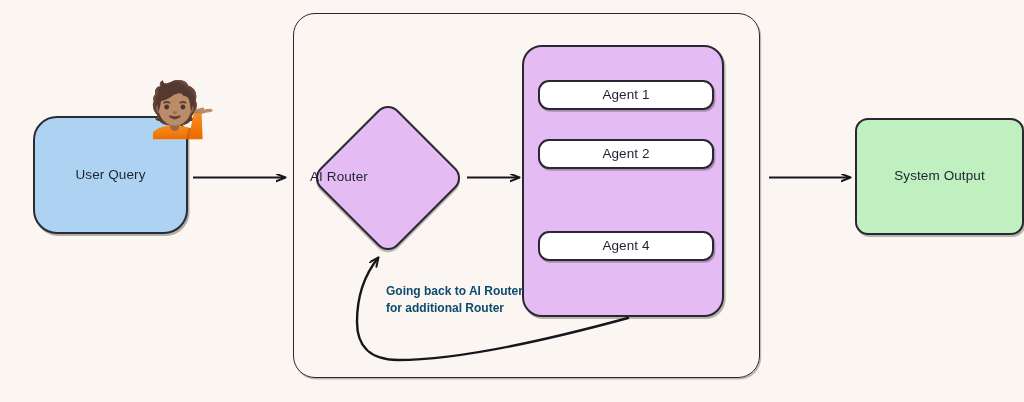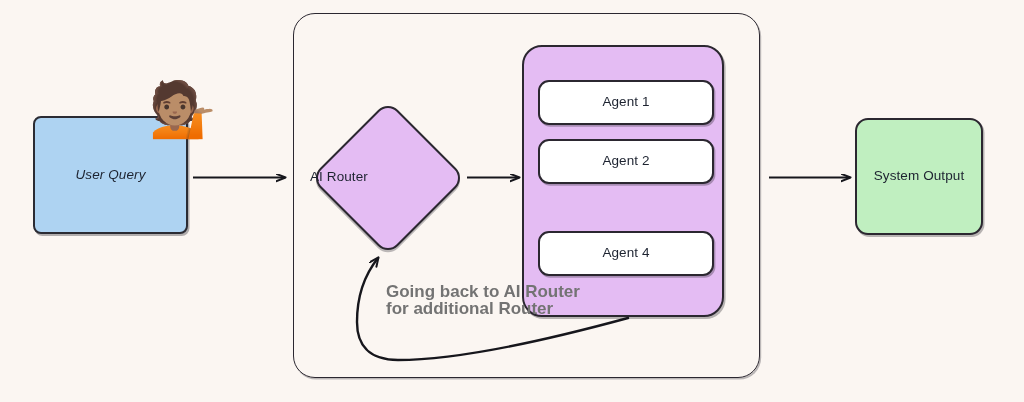--- a/index.html
+++ b/index.html
@@ -37,27 +37,26 @@
 
   
   #user-query {
     position: absolute;
     left: 33px;
     top: 116px;
     width: 155px;
     height: 118px;
     background: #aed3f2;
     border: 2.2px solid #2b2b33;
-    border-radius: 8px;
+    border-radius: 24px;
     box-sizing: border-box;
     display: flex;
     align-items: center;
     justify-content: center;
     box-shadow: 1.5px 2px 0 rgba(40,38,45,0.35);
-    font-style: italic;
   }
 
   
   #person-emoji {
     position: absolute;
     left: 148px;
     top: 78px;
     width: 70px;
     height: 62px;
     font-size: 54px;
@@ -118,40 +117,40 @@
     background: #e4bcf3;
     border: 2.2px solid #2b2730;
     border-radius: 20px;
     box-sizing: border-box;
     box-shadow: 1.6px 2px 0 rgba(40,38,45,0.32);
   }
   .agent-box {
     position: absolute;
     left: 14px;
     width: 176px;
-    height: 45px;
+    height: 30px;
     background: #ffffff;
     border: 2.2px solid #2b2730;
     border-radius: 11px;
     box-sizing: border-box;
     display: flex;
     align-items: center;
     justify-content: center;
     box-shadow: 1.4px 1.7px 0 rgba(40,38,45,0.32);
   }
   #agent-box-0 { top: 33px; }
   #agent-box-1 { top: 92px; }
   #agent-box-2 { top: 184px; }
 
   
   #system-output {
     position: absolute;
     left: 855px;
     top: 118px;
-    width: 128px;
+    width: 169px;
     height: 117px;
     background: #c0efc0;
     border: 2.2px solid #2b2730;
     border-radius: 13px;
     box-sizing: border-box;
     display: flex;
     align-items: center;
     justify-content: center;
     box-shadow: 1.5px 2px 0 rgba(40,38,45,0.32);
   }
@@ -166,23 +165,23 @@
     z-index: 5;
     pointer-events: none;
   }
 
   
   #feedback-note {
     position: absolute;
     left: 386px;
     top: 283px;
     width: 150px;
-    color: #737373;
+    color: #0c4a6e;
     font-family: "Liberation Sans", sans-serif;
-    font-size: 17px;
+    font-size: 12px;
     font-weight: bold;
     line-height: 17px;
     z-index: 6;
   }
   #feedback-note div { white-space: nowrap; }
 </style>
 </head>
 <body>
 
 <div id="canvas">

